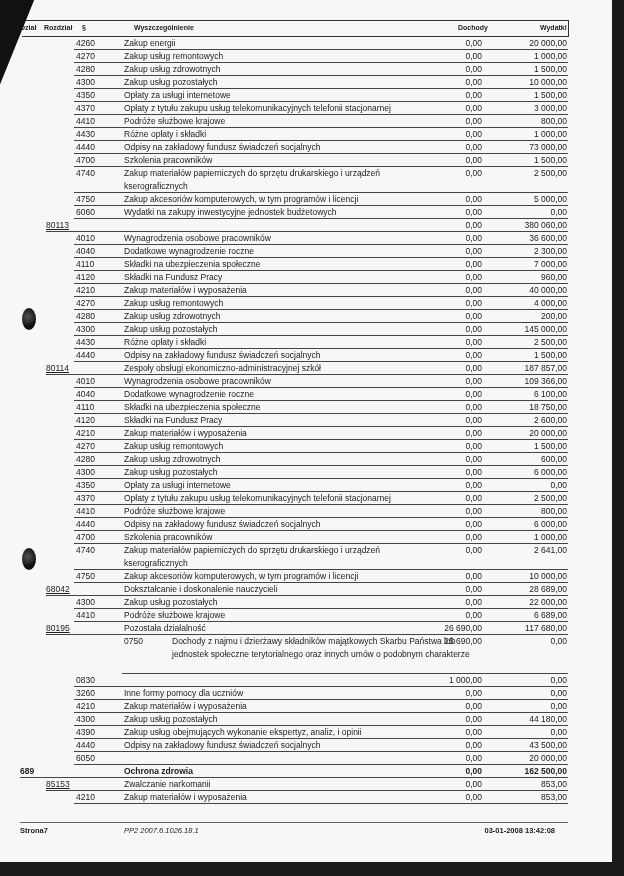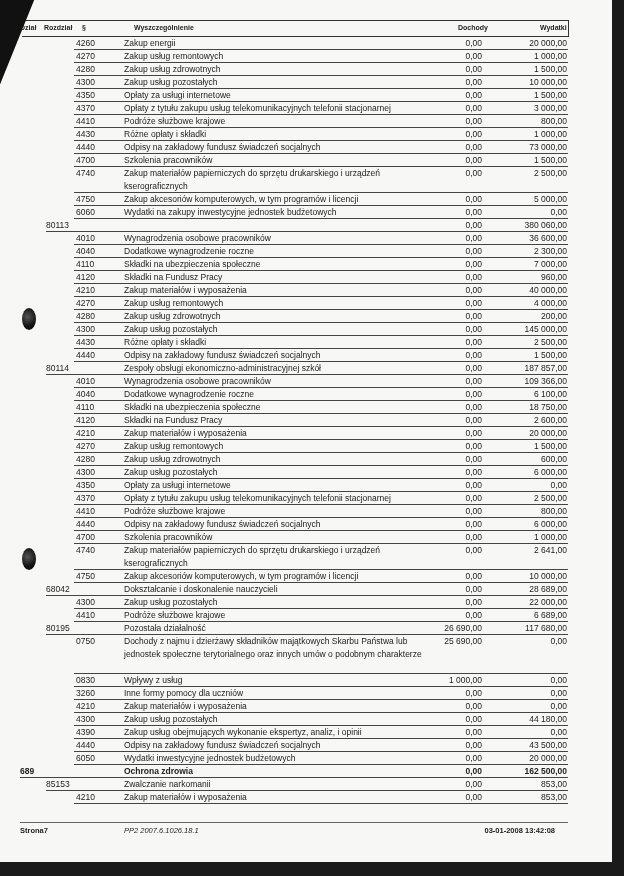--- a/index.html
+++ b/index.html
@@ -31,27 +31,27 @@
     position: absolute; left: 22px; top: 20px; width: 546px; height: 15px;
     border: 1px solid #333; border-left: none;
     font-size: 7px; font-weight: bold;
   }
   .header span { position: absolute; top: 3px; }
   .rows { position: absolute; left: 0; top: 37px; width: 612px; }
   .row {
     position: relative; height: 13px; font-size: 8.5px; line-height: 13px;
   }
   .row.tall { height: 26px; }
-  .row.tall3 { height: 39px; }
+  .row.tall3 { height: 39px; margin-left: 48px; }
   .row .line {
     position: absolute; bottom: 0; height: 1px; background: #444; right: 44px;
   }
   .cell { position: absolute; top: 0; white-space: nowrap; }
   .dzial { left: 20px; font-weight: bold; }
-  .rozdz { left: 46px; }
+  .rozdz { left: 46px; text-decoration: underline; }
   .par { left: 76px; }
   .desc { left: 124px; width: 300px; white-space: normal; line-height: 13px; }
   .doch { right: 130px; text-align: right; }
   .wyd { right: 45px; text-align: center; }
   .bold { font-weight: bold; }
   .footer { position: absolute; top: 826px; font-size: 7.5px; }
   .footer-line { position: absolute; left: 20px; top: 822px; width: 548px; height: 1px; background: #666; }
 </style>
 </head>
 <body>
@@ -468,21 +468,20 @@
         <span class="cell par">0750</span>
         <span class="cell desc">Dochody z najmu i dzierżawy składników majątkowych Skarbu Państwa lub jednostek społeczne terytorialnego oraz innych umów o podobnym charakterze</span>
         <span class="cell doch">25 690,00</span>
         <span class="cell wyd">0,00</span>
         <div class="line" style="left: 74px;"></div>
       </div>
       <div class="row">
         <span class="cell dzial"></span>
         <span class="cell rozdz"></span>
         <span class="cell par">0830</span>
-        <span class="cell desc">Wpływy z usług</span>
         <span class="cell doch">1 000,00</span>
         <span class="cell wyd">0,00</span>
         <div class="line" style="left: 74px;"></div>
       </div>
       <div class="row">
         <span class="cell dzial"></span>
         <span class="cell rozdz"></span>
         <span class="cell par">3260</span>
         <span class="cell desc">Inne formy pomocy dla uczniów</span>
         <span class="cell doch">0,00</span>
@@ -522,21 +521,20 @@
         <span class="cell par">4440</span>
         <span class="cell desc">Odpisy na zakładowy fundusz świadczeń socjalnych</span>
         <span class="cell doch">0,00</span>
         <span class="cell wyd">43 500,00</span>
         <div class="line" style="left: 74px;"></div>
       </div>
       <div class="row">
         <span class="cell dzial"></span>
         <span class="cell rozdz"></span>
         <span class="cell par">6050</span>
-        <span class="cell desc">Wydatki inwestycyjne jednostek budżetowych</span>
         <span class="cell doch">0,00</span>
         <span class="cell wyd">20 000,00</span>
         <div class="line" style="left: 74px;"></div>
       </div>
       <div class="row bold">
         <span class="cell dzial">689</span>
         <span class="cell rozdz"></span>
         <span class="cell par"></span>
         <span class="cell desc">Ochrona zdrowia</span>
         <span class="cell doch">0,00</span>

